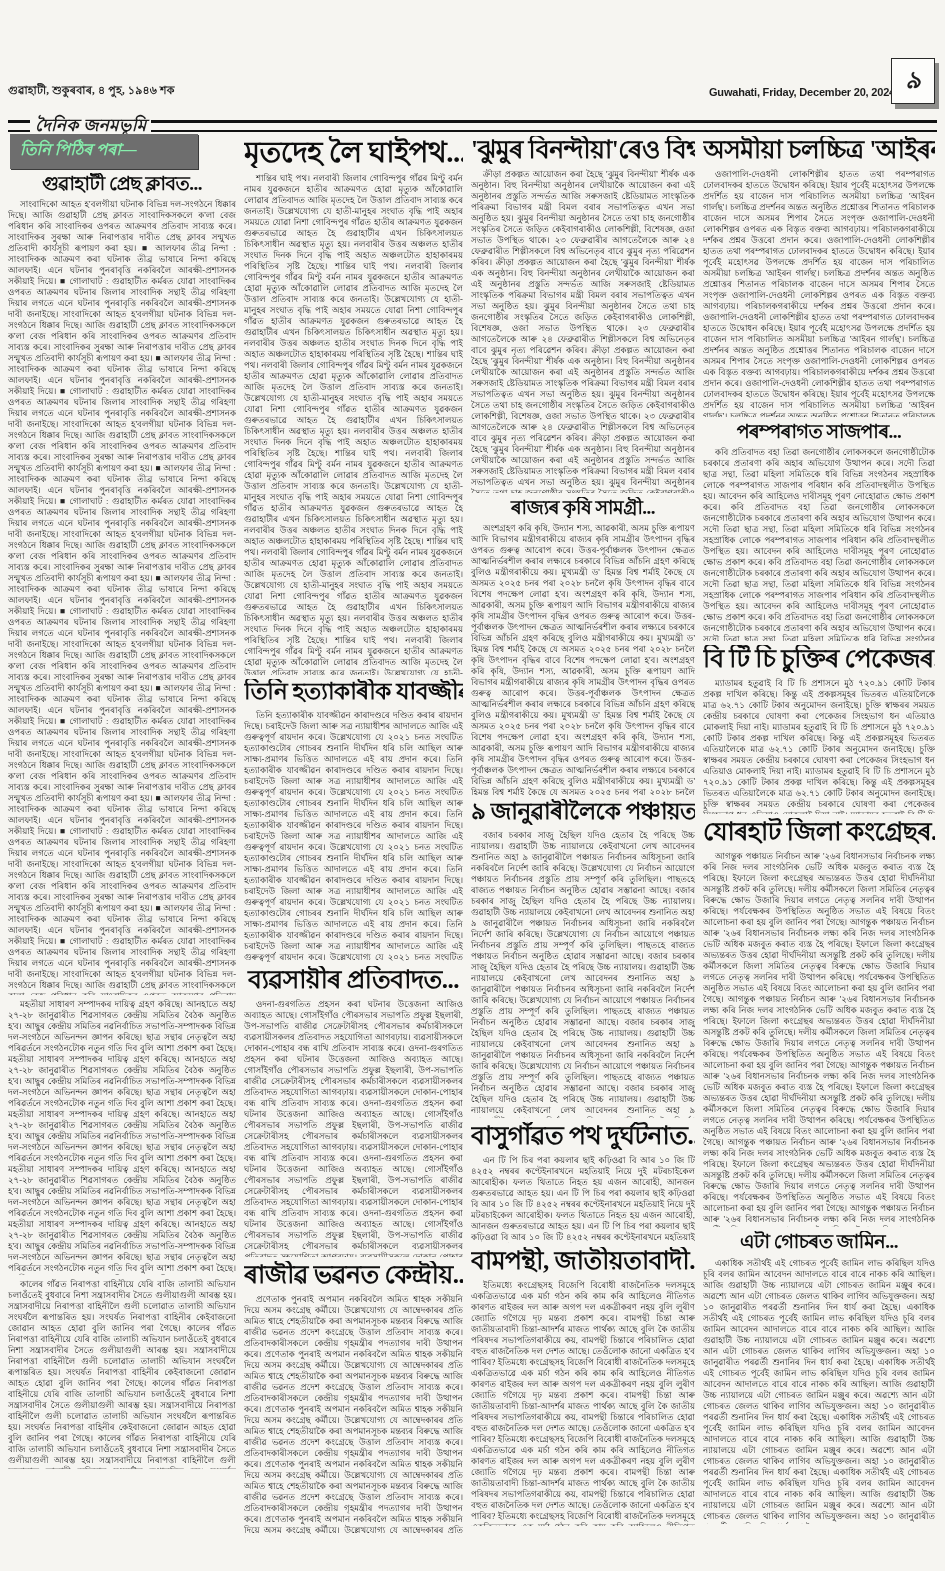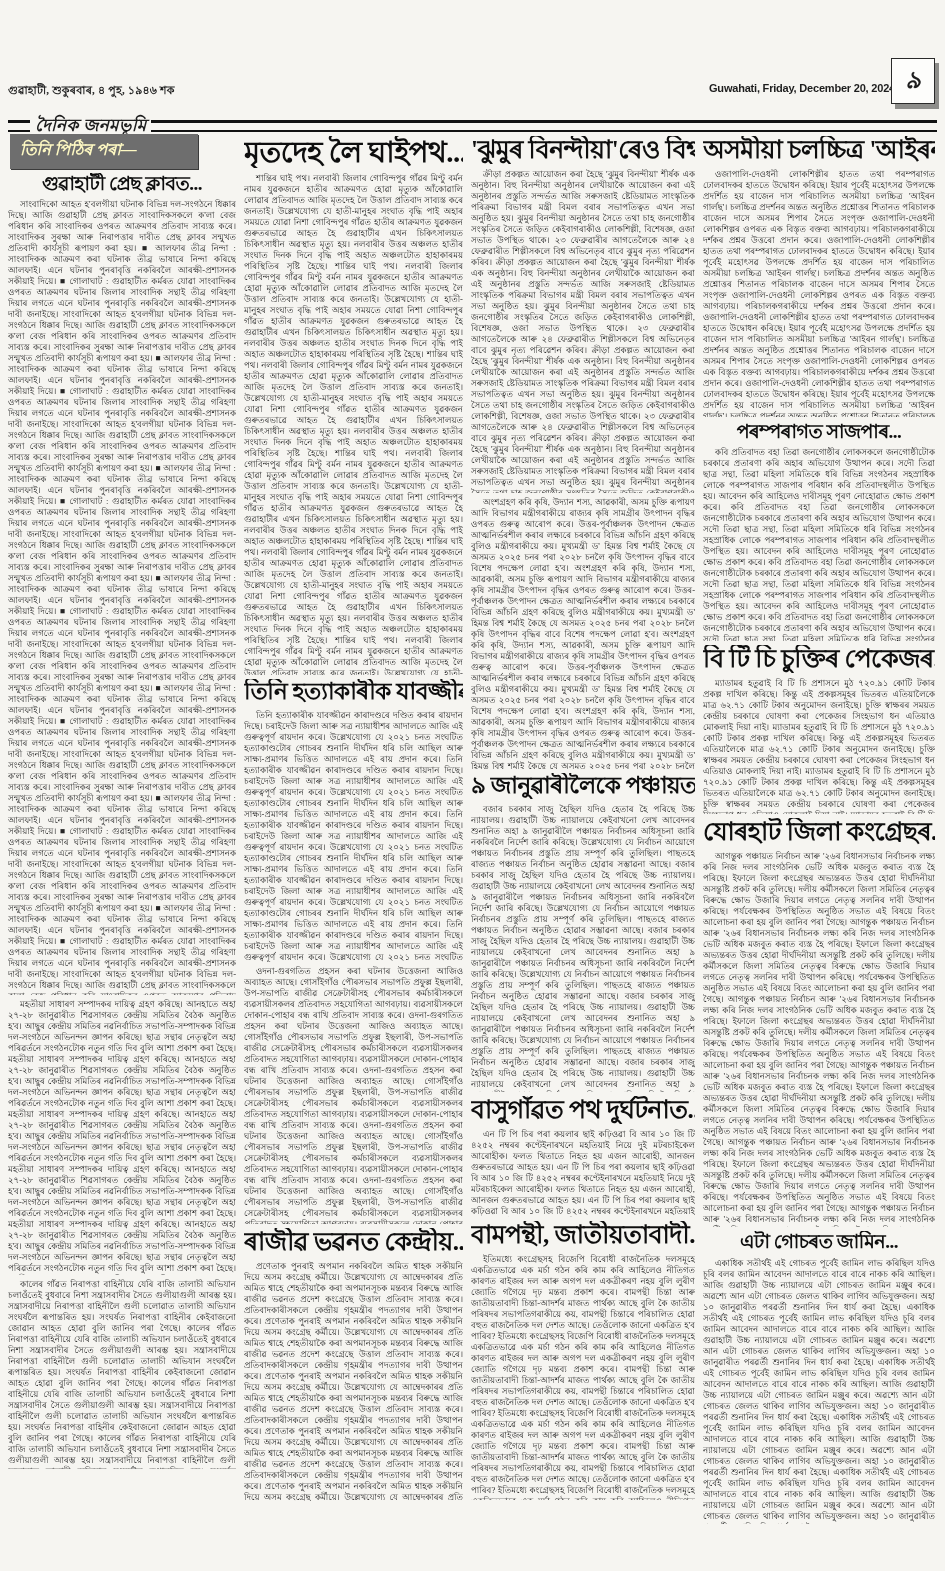--- a/index.html
+++ b/index.html
@@ -8,21 +8,21 @@
     background:#f5f4f0;
     font-family:"Liberation Serif","DejaVu Serif",serif;
     color:#1d1d1d;
     overflow:hidden;
     position:relative;
   }
   .page{position:relative;width:945px;height:1571px;background:#f6f5f1;}
   
   .topbar{
     position:absolute;left:8px;right:8px;top:82px;
-    display:flex;justify-content:space-between;align-items:flex-start;
+    display:flex;justify-content:space-between;align-items:center;
   }
   .dateline-as{font-size:11px;font-weight:bold;letter-spacing:.2px;}
   .dateline-en{
     font-family:"Liberation Sans","DejaVu Sans",sans-serif;
     font-size:11px;font-weight:bold;margin-right:42px;letter-spacing:-.2px;
   }
   .pagenum-box{
     position:absolute;right:10px;top:58px;
     width:42px;height:44px;background:#fdfdfb;
     border:1.5px solid #2a2a2a;
@@ -39,21 +39,21 @@
   .dbl-rule.long{flex:1;}
   .masthead{font-size:17px;font-weight:bold;font-style:italic;white-space:nowrap;letter-spacing:.3px;}
   
   .cols{
     position:absolute;left:8px;top:132px;width:929px;height:1433px;
     display:grid;grid-template-columns:228px 219px 224px 232px;
     column-gap:8px;
   }
   .band{overflow:hidden;}
   .kicker{
-    background:#6e6e6e;color:#fef9c3;
+    background:#6e6e6e;color:#86efac;
     font-style:italic;font-weight:bold;font-size:16px;
     padding:3px 12px 5px 10px;margin:2px 38px 4px 2px;
     box-shadow:1px 1px 0 #3a3a3a;
   }
   .hl{
     text-align:center;font-weight:bold;line-height:1.12;
     margin:4px 0 5px 0;letter-spacing:-.5px;color:#0e0e0e;
     white-space:nowrap;overflow:hidden;
   }
   .s30{font-size:29px;}
@@ -104,34 +104,36 @@
     <div class="band">
       <div>
         <div class="hl s30">মৃতদেহ লৈ ঘাইপথ...</div>
         <p class="body" style="height:502px">শান্তিৰ ঘাই পথ। নলবাৰী জিলাৰ গোবিন্দপুৰ গাঁৱৰ মিণ্টু বৰ্মন নামৰ যুৱকজনে হাতীৰ আক্ৰমণত হোৱা মৃত্যুক আঁকোৱালি লোৱাৰ প্ৰতিবাদত আজি মৃতদেহ লৈ উত্তাল প্ৰতিবাদ সাব্যস্ত কৰে জনতাই। উল্লেখযোগ্য যে হাতী-মানুহৰ সংঘাত বৃদ্ধি পাই অহাৰ সময়তে যোৱা নিশা গোবিন্দপুৰ গাঁৱত হাতীৰ আক্ৰমণত যুৱকজন গুৰুতৰভাৱে আহত হৈ গুৱাহাটীৰ এখন চিকিৎসালয়ত চিকিৎসাধীন অৱস্থাত মৃত্যু হয়। নলবাৰীৰ উত্তৰ অঞ্চলত হাতীৰ সংঘাত দিনক দিনে বৃদ্ধি পাই অহাত অঞ্চলটোত হাহাকাৰময় পৰিস্থিতিৰ সৃষ্টি হৈছে। শান্তিৰ ঘাই পথ। নলবাৰী জিলাৰ গোবিন্দপুৰ গাঁৱৰ মিণ্টু বৰ্মন নামৰ যুৱকজনে হাতীৰ আক্ৰমণত হোৱা মৃত্যুক আঁকোৱালি লোৱাৰ প্ৰতিবাদত আজি মৃতদেহ লৈ উত্তাল প্ৰতিবাদ সাব্যস্ত কৰে জনতাই। উল্লেখযোগ্য যে হাতী-মানুহৰ সংঘাত বৃদ্ধি পাই অহাৰ সময়তে যোৱা নিশা গোবিন্দপুৰ গাঁৱত হাতীৰ আক্ৰমণত যুৱকজন গুৰুতৰভাৱে আহত হৈ গুৱাহাটীৰ এখন চিকিৎসালয়ত চিকিৎসাধীন অৱস্থাত মৃত্যু হয়। নলবাৰীৰ উত্তৰ অঞ্চলত হাতীৰ সংঘাত দিনক দিনে বৃদ্ধি পাই অহাত অঞ্চলটোত হাহাকাৰময় পৰিস্থিতিৰ সৃষ্টি হৈছে। শান্তিৰ ঘাই পথ। নলবাৰী জিলাৰ গোবিন্দপুৰ গাঁৱৰ মিণ্টু বৰ্মন নামৰ যুৱকজনে হাতীৰ আক্ৰমণত হোৱা মৃত্যুক আঁকোৱালি লোৱাৰ প্ৰতিবাদত আজি মৃতদেহ লৈ উত্তাল প্ৰতিবাদ সাব্যস্ত কৰে জনতাই। উল্লেখযোগ্য যে হাতী-মানুহৰ সংঘাত বৃদ্ধি পাই অহাৰ সময়তে যোৱা নিশা গোবিন্দপুৰ গাঁৱত হাতীৰ আক্ৰমণত যুৱকজন গুৰুতৰভাৱে আহত হৈ গুৱাহাটীৰ এখন চিকিৎসালয়ত চিকিৎসাধীন অৱস্থাত মৃত্যু হয়। নলবাৰীৰ উত্তৰ অঞ্চলত হাতীৰ সংঘাত দিনক দিনে বৃদ্ধি পাই অহাত অঞ্চলটোত হাহাকাৰময় পৰিস্থিতিৰ সৃষ্টি হৈছে। শান্তিৰ ঘাই পথ। নলবাৰী জিলাৰ গোবিন্দপুৰ গাঁৱৰ মিণ্টু বৰ্মন নামৰ যুৱকজনে হাতীৰ আক্ৰমণত হোৱা মৃত্যুক আঁকোৱালি লোৱাৰ প্ৰতিবাদত আজি মৃতদেহ লৈ উত্তাল প্ৰতিবাদ সাব্যস্ত কৰে জনতাই। উল্লেখযোগ্য যে হাতী-মানুহৰ সংঘাত বৃদ্ধি পাই অহাৰ সময়তে যোৱা নিশা গোবিন্দপুৰ গাঁৱত হাতীৰ আক্ৰমণত যুৱকজন গুৰুতৰভাৱে আহত হৈ গুৱাহাটীৰ এখন চিকিৎসালয়ত চিকিৎসাধীন অৱস্থাত মৃত্যু হয়। নলবাৰীৰ উত্তৰ অঞ্চলত হাতীৰ সংঘাত দিনক দিনে বৃদ্ধি পাই অহাত অঞ্চলটোত হাহাকাৰময় পৰিস্থিতিৰ সৃষ্টি হৈছে। শান্তিৰ ঘাই পথ। নলবাৰী জিলাৰ গোবিন্দপুৰ গাঁৱৰ মিণ্টু বৰ্মন নামৰ যুৱকজনে হাতীৰ আক্ৰমণত হোৱা মৃত্যুক আঁকোৱালি লোৱাৰ প্ৰতিবাদত আজি মৃতদেহ লৈ উত্তাল প্ৰতিবাদ সাব্যস্ত কৰে জনতাই। উল্লেখযোগ্য যে হাতী-মানুহৰ সংঘাত বৃদ্ধি পাই অহাৰ সময়তে যোৱা নিশা গোবিন্দপুৰ গাঁৱত হাতীৰ আক্ৰমণত যুৱকজন গুৰুতৰভাৱে আহত হৈ গুৱাহাটীৰ এখন চিকিৎসালয়ত চিকিৎসাধীন অৱস্থাত মৃত্যু হয়। নলবাৰীৰ উত্তৰ অঞ্চলত হাতীৰ সংঘাত দিনক দিনে বৃদ্ধি পাই অহাত অঞ্চলটোত হাহাকাৰময় পৰিস্থিতিৰ সৃষ্টি হৈছে। শান্তিৰ ঘাই পথ। নলবাৰী জিলাৰ গোবিন্দপুৰ গাঁৱৰ মিণ্টু বৰ্মন নামৰ যুৱকজনে হাতীৰ আক্ৰমণত হোৱা মৃত্যুক আঁকোৱালি লোৱাৰ প্ৰতিবাদত আজি মৃতদেহ লৈ উত্তাল প্ৰতিবাদ সাব্যস্ত কৰে জনতাই। উল্লেখযোগ্য যে হাতী-মানুহৰ সংঘাত বৃদ্ধি পাই অহাৰ সময়তে যোৱা নিশা গোবিন্দপুৰ গাঁৱত হাতীৰ আক্ৰমণত যুৱকজন গুৰুতৰভাৱে আহত হৈ গুৱাহাটীৰ এখন চিকিৎসালয়ত চিকিৎসাধীন অৱস্থাত মৃত্যু হয়। নলবাৰীৰ উত্তৰ অঞ্চলত হাতীৰ সংঘাত দিনক দিনে বৃদ্ধি পাই অহাত অঞ্চলটোত হাহাকাৰময় পৰিস্থিতিৰ সৃষ্টি হৈছে। শান্তিৰ ঘাই পথ। নলবাৰী জিলাৰ গোবিন্দপুৰ গাঁৱৰ মিণ্টু বৰ্মন নামৰ যুৱকজনে হাতীৰ আক্ৰমণত হোৱা মৃত্যুক আঁকোৱালি লোৱাৰ প্ৰতিবাদত আজি মৃতদেহ লৈ উত্তাল প্ৰতিবাদ সাব্যস্ত কৰে জনতাই। উল্লেখযোগ্য যে হাতী-মানুহৰ সংঘাত বৃদ্ধি পাই অহাৰ সময়তে যোৱা নিশা গোবিন্দপুৰ গাঁৱত হাতীৰ আক্ৰমণত যুৱকজন গুৰুতৰভাৱে আহত হৈ গুৱাহাটীৰ এখন চিকিৎসালয়ত চিকিৎসাধীন অৱস্থাত মৃত্যু হয়। নলবাৰীৰ উত্তৰ অঞ্চলত হাতীৰ সংঘাত দিনক দিনে বৃদ্ধি পাই অহাত অঞ্চলটোত হাহাকাৰময় পৰিস্থিতিৰ সৃষ্টি হৈছে। শান্তিৰ ঘাই পথ। নলবাৰী জিলাৰ গোবিন্দপুৰ গাঁৱৰ মিণ্টু বৰ্মন নামৰ যুৱকজনে হাতীৰ আক্ৰমণত হোৱা মৃত্যুক আঁকোৱালি লোৱাৰ প্ৰতিবাদত আজি মৃতদেহ লৈ উত্তাল প্ৰতিবাদ সাব্যস্ত কৰে জনতাই। উল্লেখযোগ্য যে হাতী-মানুহৰ সংঘাত বৃদ্ধি পাই অহাৰ সময়তে যোৱা নিশা গোবিন্দপুৰ গাঁৱত হাতীৰ আক্ৰমণত যুৱকজন গুৰুতৰভাৱে আহত হৈ গুৱাহাটীৰ এখন চিকিৎসালয়ত চিকিৎসাধীন অৱস্থাত মৃত্যু হয়। নলবাৰীৰ উত্তৰ অঞ্চলত হাতীৰ সংঘাত দিনক দিনে বৃদ্ধি পাই অহাত অঞ্চলটোত হাহাকাৰময় পৰিস্থিতিৰ সৃষ্টি হৈছে।</p>
       </div>
       <div>
         <div class="hl s24">তিনি হত্যাকাৰীক যাবজ্জীৱন...</div>
         <p class="body" style="height:252px">তিনি হত্যাকাৰীক যাবজ্জীৱন কাৰাদণ্ডৰে দণ্ডিত কৰাৰ ৰায়দান দিছে। চৰাইদেউ জিলা আৰু সত্ৰ ন্যায়াধীশৰ আদালতে আজি এই গুৰুত্বপূৰ্ণ ৰায়দান কৰে। উল্লেখযোগ্য যে ২০২১ চনত সংঘটিত হত্যাকাণ্ডটোৰ গোচৰৰ শুনানি দীৰ্ঘদিন ধৰি চলি আছিল আৰু সাক্ষ্য-প্ৰমাণৰ ভিত্তিত আদালতে এই ৰায় প্ৰদান কৰে। তিনি হত্যাকাৰীক যাবজ্জীৱন কাৰাদণ্ডৰে দণ্ডিত কৰাৰ ৰায়দান দিছে। চৰাইদেউ জিলা আৰু সত্ৰ ন্যায়াধীশৰ আদালতে আজি এই গুৰুত্বপূৰ্ণ ৰায়দান কৰে। উল্লেখযোগ্য যে ২০২১ চনত সংঘটিত হত্যাকাণ্ডটোৰ গোচৰৰ শুনানি দীৰ্ঘদিন ধৰি চলি আছিল আৰু সাক্ষ্য-প্ৰমাণৰ ভিত্তিত আদালতে এই ৰায় প্ৰদান কৰে। তিনি হত্যাকাৰীক যাবজ্জীৱন কাৰাদণ্ডৰে দণ্ডিত কৰাৰ ৰায়দান দিছে। চৰাইদেউ জিলা আৰু সত্ৰ ন্যায়াধীশৰ আদালতে আজি এই গুৰুত্বপূৰ্ণ ৰায়দান কৰে। উল্লেখযোগ্য যে ২০২১ চনত সংঘটিত হত্যাকাণ্ডটোৰ গোচৰৰ শুনানি দীৰ্ঘদিন ধৰি চলি আছিল আৰু সাক্ষ্য-প্ৰমাণৰ ভিত্তিত আদালতে এই ৰায় প্ৰদান কৰে। তিনি হত্যাকাৰীক যাবজ্জীৱন কাৰাদণ্ডৰে দণ্ডিত কৰাৰ ৰায়দান দিছে। চৰাইদেউ জিলা আৰু সত্ৰ ন্যায়াধীশৰ আদালতে আজি এই গুৰুত্বপূৰ্ণ ৰায়দান কৰে। উল্লেখযোগ্য যে ২০২১ চনত সংঘটিত হত্যাকাণ্ডটোৰ গোচৰৰ শুনানি দীৰ্ঘদিন ধৰি চলি আছিল আৰু সাক্ষ্য-প্ৰমাণৰ ভিত্তিত আদালতে এই ৰায় প্ৰদান কৰে। তিনি হত্যাকাৰীক যাবজ্জীৱন কাৰাদণ্ডৰে দণ্ডিত কৰাৰ ৰায়দান দিছে। চৰাইদেউ জিলা আৰু সত্ৰ ন্যায়াধীশৰ আদালতে আজি এই গুৰুত্বপূৰ্ণ ৰায়দান কৰে। উল্লেখযোগ্য যে ২০২১ চনত সংঘটিত হত্যাকাণ্ডটোৰ গোচৰৰ শুনানি দীৰ্ঘদিন ধৰি চলি আছিল আৰু সাক্ষ্য-প্ৰমাণৰ ভিত্তিত আদালতে এই ৰায় প্ৰদান কৰে। তিনি হত্যাকাৰীক যাবজ্জীৱন কাৰাদণ্ডৰে দণ্ডিত কৰাৰ ৰায়দান দিছে। চৰাইদেউ জিলা আৰু সত্ৰ ন্যায়াধীশৰ আদালতে আজি এই গুৰুত্বপূৰ্ণ ৰায়দান কৰে। উল্লেখযোগ্য যে ২০২১ চনত সংঘটিত হত্যাকাণ্ডটোৰ গোচৰৰ শুনানি দীৰ্ঘদিন ধৰি চলি আছিল আৰু সাক্ষ্য-প্ৰমাণৰ ভিত্তিত আদালতে এই ৰায় প্ৰদান কৰে।</p>
       </div>
       <div>
+        <div class="hl s26">ব্যৱসায়ীৰ প্ৰতিবাদত...</div>
         <p class="body" style="height:258px">ওদনা-গুৰগতিত প্ৰহসন কৰা ঘটনাৰ উত্তেজনা আজিও অব্যাহত আছে। গোসাঁইগাঁও পৌৰসভাৰ সভাপতি প্ৰফুল্ল ইছলাৰী, উপ-সভাপতি ৰাজীৱ সেক্ৰেটাৰীসহ পৌৰসভাৰ কৰ্মচাৰীসকলে ব্যৱসায়ীসকলৰ প্ৰতিবাদত সহযোগিতা আগবঢ়ায়। ব্যৱসায়ীসকলে দোকান-পোহাৰ বন্ধ ৰাখি প্ৰতিবাদ সাব্যস্ত কৰে। ওদনা-গুৰগতিত প্ৰহসন কৰা ঘটনাৰ উত্তেজনা আজিও অব্যাহত আছে। গোসাঁইগাঁও পৌৰসভাৰ সভাপতি প্ৰফুল্ল ইছলাৰী, উপ-সভাপতি ৰাজীৱ সেক্ৰেটাৰীসহ পৌৰসভাৰ কৰ্মচাৰীসকলে ব্যৱসায়ীসকলৰ প্ৰতিবাদত সহযোগিতা আগবঢ়ায়। ব্যৱসায়ীসকলে দোকান-পোহাৰ বন্ধ ৰাখি প্ৰতিবাদ সাব্যস্ত কৰে। ওদনা-গুৰগতিত প্ৰহসন কৰা ঘটনাৰ উত্তেজনা আজিও অব্যাহত আছে। গোসাঁইগাঁও পৌৰসভাৰ সভাপতি প্ৰফুল্ল ইছলাৰী, উপ-সভাপতি ৰাজীৱ সেক্ৰেটাৰীসহ পৌৰসভাৰ কৰ্মচাৰীসকলে ব্যৱসায়ীসকলৰ প্ৰতিবাদত সহযোগিতা আগবঢ়ায়। ব্যৱসায়ীসকলে দোকান-পোহাৰ বন্ধ ৰাখি প্ৰতিবাদ সাব্যস্ত কৰে। ওদনা-গুৰগতিত প্ৰহসন কৰা ঘটনাৰ উত্তেজনা আজিও অব্যাহত আছে। গোসাঁইগাঁও পৌৰসভাৰ সভাপতি প্ৰফুল্ল ইছলাৰী, উপ-সভাপতি ৰাজীৱ সেক্ৰেটাৰীসহ পৌৰসভাৰ কৰ্মচাৰীসকলে ব্যৱসায়ীসকলৰ প্ৰতিবাদত সহযোগিতা আগবঢ়ায়। ব্যৱসায়ীসকলে দোকান-পোহাৰ বন্ধ ৰাখি প্ৰতিবাদ সাব্যস্ত কৰে। ওদনা-গুৰগতিত প্ৰহসন কৰা ঘটনাৰ উত্তেজনা আজিও অব্যাহত আছে। গোসাঁইগাঁও পৌৰসভাৰ সভাপতি প্ৰফুল্ল ইছলাৰী, উপ-সভাপতি ৰাজীৱ সেক্ৰেটাৰীসহ পৌৰসভাৰ কৰ্মচাৰীসকলে ব্যৱসায়ীসকলৰ প্ৰতিবাদত সহযোগিতা আগবঢ়ায়। ব্যৱসায়ীসকলে দোকান-পোহাৰ বন্ধ ৰাখি প্ৰতিবাদ সাব্যস্ত কৰে। ওদনা-গুৰগতিত প্ৰহসন কৰা ঘটনাৰ উত্তেজনা আজিও অব্যাহত আছে। গোসাঁইগাঁও পৌৰসভাৰ সভাপতি প্ৰফুল্ল ইছলাৰী, উপ-সভাপতি ৰাজীৱ সেক্ৰেটাৰীসহ পৌৰসভাৰ কৰ্মচাৰীসকলে ব্যৱসায়ীসকলৰ প্ৰতিবাদত সহযোগিতা আগবঢ়ায়। ব্যৱসায়ীসকলে দোকান-পোহাৰ বন্ধ ৰাখি প্ৰতিবাদ সাব্যস্ত কৰে।</p>
       </div>
       <div>
         <div class="hl s26">ৰাজীৱ ভৱনত কেন্দ্ৰীয়...</div>
         <p class="body" style="height:240px">প্ৰণেতাক পুনৰাই অপমান নকৰিবলৈ অমিত শ্বাহক সকীয়নি দিয়ে অসম কংগ্ৰেছ কৰ্মীয়ে। উল্লেখযোগ্য যে আম্বেদকাৰৰ প্ৰতি অমিত শ্বাহে শেহতীয়াকৈ কৰা অপমানসূচক মন্তব্যৰ বিৰুদ্ধে আজি ৰাজীৱ ভৱনত প্ৰদেশ কংগ্ৰেছে উত্তাল প্ৰতিবাদ সাব্যস্ত কৰে। প্ৰতিবাদকাৰীসকলে কেন্দ্ৰীয় গৃহমন্ত্ৰীৰ পদত্যাগৰ দাবী উত্থাপন কৰে। প্ৰণেতাক পুনৰাই অপমান নকৰিবলৈ অমিত শ্বাহক সকীয়নি দিয়ে অসম কংগ্ৰেছ কৰ্মীয়ে। উল্লেখযোগ্য যে আম্বেদকাৰৰ প্ৰতি অমিত শ্বাহে শেহতীয়াকৈ কৰা অপমানসূচক মন্তব্যৰ বিৰুদ্ধে আজি ৰাজীৱ ভৱনত প্ৰদেশ কংগ্ৰেছে উত্তাল প্ৰতিবাদ সাব্যস্ত কৰে। প্ৰতিবাদকাৰীসকলে কেন্দ্ৰীয় গৃহমন্ত্ৰীৰ পদত্যাগৰ দাবী উত্থাপন কৰে। প্ৰণেতাক পুনৰাই অপমান নকৰিবলৈ অমিত শ্বাহক সকীয়নি দিয়ে অসম কংগ্ৰেছ কৰ্মীয়ে। উল্লেখযোগ্য যে আম্বেদকাৰৰ প্ৰতি অমিত শ্বাহে শেহতীয়াকৈ কৰা অপমানসূচক মন্তব্যৰ বিৰুদ্ধে আজি ৰাজীৱ ভৱনত প্ৰদেশ কংগ্ৰেছে উত্তাল প্ৰতিবাদ সাব্যস্ত কৰে। প্ৰতিবাদকাৰীসকলে কেন্দ্ৰীয় গৃহমন্ত্ৰীৰ পদত্যাগৰ দাবী উত্থাপন কৰে। প্ৰণেতাক পুনৰাই অপমান নকৰিবলৈ অমিত শ্বাহক সকীয়নি দিয়ে অসম কংগ্ৰেছ কৰ্মীয়ে। উল্লেখযোগ্য যে আম্বেদকাৰৰ প্ৰতি অমিত শ্বাহে শেহতীয়াকৈ কৰা অপমানসূচক মন্তব্যৰ বিৰুদ্ধে আজি ৰাজীৱ ভৱনত প্ৰদেশ কংগ্ৰেছে উত্তাল প্ৰতিবাদ সাব্যস্ত কৰে। প্ৰতিবাদকাৰীসকলে কেন্দ্ৰীয় গৃহমন্ত্ৰীৰ পদত্যাগৰ দাবী উত্থাপন কৰে। প্ৰণেতাক পুনৰাই অপমান নকৰিবলৈ অমিত শ্বাহক সকীয়নি দিয়ে অসম কংগ্ৰেছ কৰ্মীয়ে। উল্লেখযোগ্য যে আম্বেদকাৰৰ প্ৰতি অমিত শ্বাহে শেহতীয়াকৈ কৰা অপমানসূচক মন্তব্যৰ বিৰুদ্ধে আজি ৰাজীৱ ভৱনত প্ৰদেশ কংগ্ৰেছে উত্তাল প্ৰতিবাদ সাব্যস্ত কৰে। প্ৰতিবাদকাৰীসকলে কেন্দ্ৰীয় গৃহমন্ত্ৰীৰ পদত্যাগৰ দাবী উত্থাপন কৰে।</p>
       </div>
     </div>
 
     <div class="band">
       <div>
         <div class="hl s26">'ঝুমুৰ বিনন্দীয়া'ৰেও বিশ্ব...</div>
         <p class="body" style="height:324px">ক্ৰীড়া প্ৰকল্পত আয়োজন কৰা হৈছে 'ঝুমুৰ বিনন্দীয়া' শীৰ্ষক এক অনুষ্ঠান। বিহু বিনন্দীয়া অনুষ্ঠানৰ লেখীয়াকৈ আয়োজন কৰা এই অনুষ্ঠানৰ প্ৰস্তুতি সন্দৰ্ভত আজি সৰুসজাই ষ্টেডিয়ামত সাংস্কৃতিক পৰিক্ৰমা বিভাগৰ মন্ত্ৰী বিমল বৰাৰ সভাপতিত্বত এখন সভা অনুষ্ঠিত হয়। ঝুমুৰ বিনন্দীয়া অনুষ্ঠানৰ সৈতে তথা চাহ জনগোষ্ঠীৰ সংস্কৃতিৰ সৈতে জড়িত কেইবাগৰাকীও লোকশিল্পী, বিশেষজ্ঞ, ওজা সভাত উপস্থিত থাকে। ২৩ ফেব্ৰুৱাৰীৰ আগতেলৈকে আৰু ২৪ ফেব্ৰুৱাৰীত শিল্পীসকলে বিশ্ব অভিনেতৃৰ বাবে ঝুমুৰ নৃত্য পৰিৱেশন কৰিব। ক্ৰীড়া প্ৰকল্পত আয়োজন কৰা হৈছে 'ঝুমুৰ বিনন্দীয়া' শীৰ্ষক এক অনুষ্ঠান। বিহু বিনন্দীয়া অনুষ্ঠানৰ লেখীয়াকৈ আয়োজন কৰা এই অনুষ্ঠানৰ প্ৰস্তুতি সন্দৰ্ভত আজি সৰুসজাই ষ্টেডিয়ামত সাংস্কৃতিক পৰিক্ৰমা বিভাগৰ মন্ত্ৰী বিমল বৰাৰ সভাপতিত্বত এখন সভা অনুষ্ঠিত হয়। ঝুমুৰ বিনন্দীয়া অনুষ্ঠানৰ সৈতে তথা চাহ জনগোষ্ঠীৰ সংস্কৃতিৰ সৈতে জড়িত কেইবাগৰাকীও লোকশিল্পী, বিশেষজ্ঞ, ওজা সভাত উপস্থিত থাকে। ২৩ ফেব্ৰুৱাৰীৰ আগতেলৈকে আৰু ২৪ ফেব্ৰুৱাৰীত শিল্পীসকলে বিশ্ব অভিনেতৃৰ বাবে ঝুমুৰ নৃত্য পৰিৱেশন কৰিব। ক্ৰীড়া প্ৰকল্পত আয়োজন কৰা হৈছে 'ঝুমুৰ বিনন্দীয়া' শীৰ্ষক এক অনুষ্ঠান। বিহু বিনন্দীয়া অনুষ্ঠানৰ লেখীয়াকৈ আয়োজন কৰা এই অনুষ্ঠানৰ প্ৰস্তুতি সন্দৰ্ভত আজি সৰুসজাই ষ্টেডিয়ামত সাংস্কৃতিক পৰিক্ৰমা বিভাগৰ মন্ত্ৰী বিমল বৰাৰ সভাপতিত্বত এখন সভা অনুষ্ঠিত হয়। ঝুমুৰ বিনন্দীয়া অনুষ্ঠানৰ সৈতে তথা চাহ জনগোষ্ঠীৰ সংস্কৃতিৰ সৈতে জড়িত কেইবাগৰাকীও লোকশিল্পী, বিশেষজ্ঞ, ওজা সভাত উপস্থিত থাকে। ২৩ ফেব্ৰুৱাৰীৰ আগতেলৈকে আৰু ২৪ ফেব্ৰুৱাৰীত শিল্পীসকলে বিশ্ব অভিনেতৃৰ বাবে ঝুমুৰ নৃত্য পৰিৱেশন কৰিব। ক্ৰীড়া প্ৰকল্পত আয়োজন কৰা হৈছে 'ঝুমুৰ বিনন্দীয়া' শীৰ্ষক এক অনুষ্ঠান। বিহু বিনন্দীয়া অনুষ্ঠানৰ লেখীয়াকৈ আয়োজন কৰা এই অনুষ্ঠানৰ প্ৰস্তুতি সন্দৰ্ভত আজি সৰুসজাই ষ্টেডিয়ামত সাংস্কৃতিক পৰিক্ৰমা বিভাগৰ মন্ত্ৰী বিমল বৰাৰ সভাপতিত্বত এখন সভা অনুষ্ঠিত হয়। ঝুমুৰ বিনন্দীয়া অনুষ্ঠানৰ সৈতে তথা চাহ জনগোষ্ঠীৰ সংস্কৃতিৰ সৈতে জড়িত কেইবাগৰাকীও লোকশিল্পী, বিশেষজ্ঞ, ওজা সভাত উপস্থিত থাকে। ২৩ ফেব্ৰুৱাৰীৰ আগতেলৈকে আৰু ২৪ ফেব্ৰুৱাৰীত শিল্পীসকলে বিশ্ব অভিনেতৃৰ বাবে ঝুমুৰ নৃত্য পৰিৱেশন কৰিব। ক্ৰীড়া প্ৰকল্পত আয়োজন কৰা হৈছে 'ঝুমুৰ বিনন্দীয়া' শীৰ্ষক এক অনুষ্ঠান। বিহু বিনন্দীয়া অনুষ্ঠানৰ লেখীয়াকৈ আয়োজন কৰা এই অনুষ্ঠানৰ প্ৰস্তুতি সন্দৰ্ভত আজি সৰুসজাই ষ্টেডিয়ামত সাংস্কৃতিক পৰিক্ৰমা বিভাগৰ মন্ত্ৰী বিমল বৰাৰ সভাপতিত্বত এখন সভা অনুষ্ঠিত হয়। ঝুমুৰ বিনন্দীয়া অনুষ্ঠানৰ সৈতে তথা চাহ জনগোষ্ঠীৰ সংস্কৃতিৰ সৈতে জড়িত কেইবাগৰাকীও লোকশিল্পী, বিশেষজ্ঞ, ওজা সভাত উপস্থিত থাকে। ২৩ ফেব্ৰুৱাৰীৰ আগতেলৈকে আৰু ২৪ ফেব্ৰুৱাৰীত শিল্পীসকলে বিশ্ব অভিনেতৃৰ বাবে ঝুমুৰ নৃত্য পৰিৱেশন কৰিব। ক্ৰীড়া প্ৰকল্পত আয়োজন কৰা হৈছে 'ঝুমুৰ বিনন্দীয়া' শীৰ্ষক এক অনুষ্ঠান। বিহু বিনন্দীয়া অনুষ্ঠানৰ লেখীয়াকৈ আয়োজন কৰা এই অনুষ্ঠানৰ প্ৰস্তুতি সন্দৰ্ভত আজি সৰুসজাই ষ্টেডিয়ামত সাংস্কৃতিক পৰিক্ৰমা বিভাগৰ মন্ত্ৰী বিমল বৰাৰ সভাপতিত্বত এখন সভা অনুষ্ঠিত হয়। ঝুমুৰ বিনন্দীয়া অনুষ্ঠানৰ সৈতে তথা চাহ জনগোষ্ঠীৰ সংস্কৃতিৰ সৈতে জড়িত কেইবাগৰাকীও লোকশিল্পী, বিশেষজ্ঞ, ওজা সভাত উপস্থিত থাকে। ২৩ ফেব্ৰুৱাৰীৰ আগতেলৈকে আৰু ২৪ ফেব্ৰুৱাৰীত শিল্পীসকলে বিশ্ব অভিনেতৃৰ বাবে ঝুমুৰ নৃত্য পৰিৱেশন কৰিব।</p>
       </div>
       <div>
+        <div class="hl s28">ৰাজ্যৰ কৃষি সামগ্ৰী...</div>
         <p class="body" style="height:272px">অংশগ্ৰহণ কৰি কৃষি, উদ্যান শস্য, আৱকাৰী, অসম চুক্তি ৰূপায়ণ আদি বিভাগৰ মন্ত্ৰীগৰাকীয়ে ৰাজ্যৰ কৃষি সামগ্ৰীৰ উৎপাদন বৃদ্ধিৰ ওপৰত গুৰুত্ব আৰোপ কৰে। উত্তৰ-পূৰ্বাঞ্চলক উৎপাদন ক্ষেত্ৰত আত্মনিৰ্ভৰশীল কৰাৰ লক্ষ্যৰে চৰকাৰে বিভিন্ন আঁচনি গ্ৰহণ কৰিছে বুলিও মন্ত্ৰীগৰাকীয়ে কয়। মুখ্যমন্ত্ৰী ড' হিমন্ত বিশ্ব শৰ্মাই কৈছে যে অসমত ২০২৫ চনৰ পৰা ২০২৮ চনলৈ কৃষি উৎপাদন বৃদ্ধিৰ বাবে বিশেষ পদক্ষেপ লোৱা হ'ব। অংশগ্ৰহণ কৰি কৃষি, উদ্যান শস্য, আৱকাৰী, অসম চুক্তি ৰূপায়ণ আদি বিভাগৰ মন্ত্ৰীগৰাকীয়ে ৰাজ্যৰ কৃষি সামগ্ৰীৰ উৎপাদন বৃদ্ধিৰ ওপৰত গুৰুত্ব আৰোপ কৰে। উত্তৰ-পূৰ্বাঞ্চলক উৎপাদন ক্ষেত্ৰত আত্মনিৰ্ভৰশীল কৰাৰ লক্ষ্যৰে চৰকাৰে বিভিন্ন আঁচনি গ্ৰহণ কৰিছে বুলিও মন্ত্ৰীগৰাকীয়ে কয়। মুখ্যমন্ত্ৰী ড' হিমন্ত বিশ্ব শৰ্মাই কৈছে যে অসমত ২০২৫ চনৰ পৰা ২০২৮ চনলৈ কৃষি উৎপাদন বৃদ্ধিৰ বাবে বিশেষ পদক্ষেপ লোৱা হ'ব। অংশগ্ৰহণ কৰি কৃষি, উদ্যান শস্য, আৱকাৰী, অসম চুক্তি ৰূপায়ণ আদি বিভাগৰ মন্ত্ৰীগৰাকীয়ে ৰাজ্যৰ কৃষি সামগ্ৰীৰ উৎপাদন বৃদ্ধিৰ ওপৰত গুৰুত্ব আৰোপ কৰে। উত্তৰ-পূৰ্বাঞ্চলক উৎপাদন ক্ষেত্ৰত আত্মনিৰ্ভৰশীল কৰাৰ লক্ষ্যৰে চৰকাৰে বিভিন্ন আঁচনি গ্ৰহণ কৰিছে বুলিও মন্ত্ৰীগৰাকীয়ে কয়। মুখ্যমন্ত্ৰী ড' হিমন্ত বিশ্ব শৰ্মাই কৈছে যে অসমত ২০২৫ চনৰ পৰা ২০২৮ চনলৈ কৃষি উৎপাদন বৃদ্ধিৰ বাবে বিশেষ পদক্ষেপ লোৱা হ'ব। অংশগ্ৰহণ কৰি কৃষি, উদ্যান শস্য, আৱকাৰী, অসম চুক্তি ৰূপায়ণ আদি বিভাগৰ মন্ত্ৰীগৰাকীয়ে ৰাজ্যৰ কৃষি সামগ্ৰীৰ উৎপাদন বৃদ্ধিৰ ওপৰত গুৰুত্ব আৰোপ কৰে। উত্তৰ-পূৰ্বাঞ্চলক উৎপাদন ক্ষেত্ৰত আত্মনিৰ্ভৰশীল কৰাৰ লক্ষ্যৰে চৰকাৰে বিভিন্ন আঁচনি গ্ৰহণ কৰিছে বুলিও মন্ত্ৰীগৰাকীয়ে কয়। মুখ্যমন্ত্ৰী ড' হিমন্ত বিশ্ব শৰ্মাই কৈছে যে অসমত ২০২৫ চনৰ পৰা ২০২৮ চনলৈ কৃষি উৎপাদন বৃদ্ধিৰ বাবে বিশেষ পদক্ষেপ লোৱা হ'ব। অংশগ্ৰহণ কৰি কৃষি, উদ্যান শস্য, আৱকাৰী, অসম চুক্তি ৰূপায়ণ আদি বিভাগৰ মন্ত্ৰীগৰাকীয়ে ৰাজ্যৰ কৃষি সামগ্ৰীৰ উৎপাদন বৃদ্ধিৰ ওপৰত গুৰুত্ব আৰোপ কৰে। উত্তৰ-পূৰ্বাঞ্চলক উৎপাদন ক্ষেত্ৰত আত্মনিৰ্ভৰশীল কৰাৰ লক্ষ্যৰে চৰকাৰে বিভিন্ন আঁচনি গ্ৰহণ কৰিছে বুলিও মন্ত্ৰীগৰাকীয়ে কয়। মুখ্যমন্ত্ৰী ড' হিমন্ত বিশ্ব শৰ্মাই কৈছে যে অসমত ২০২৫ চনৰ পৰা ২০২৮ চনলৈ কৃষি উৎপাদন বৃদ্ধিৰ বাবে বিশেষ পদক্ষেপ লোৱা হ'ব।</p>
       </div>
       <div>
         <div class="hl s24">৯ জানুৱাৰীলৈকে পঞ্চায়ত...</div>
         <p class="body" style="height:288px">বজাৰ চৰকাৰ সাজু হৈছিল যদিও হেতাৰ হৈ পৰিছে উচ্চ ন্যায়ালয়। গুৱাহাটী উচ্চ ন্যায়ালয়ে কেইবাখনো লেখ আবেদনৰ শুনানিত অহা ৯ জানুৱাৰীলৈ পঞ্চায়ত নিৰ্বাচনৰ অধিসূচনা জাৰি নকৰিবলৈ নিৰ্দেশ জাৰি কৰিছে। উল্লেখযোগ্য যে নিৰ্বাচন আয়োগে পঞ্চায়ত নিৰ্বাচনৰ প্ৰস্তুতি প্ৰায় সম্পূৰ্ণ কৰি তুলিছিল। পাছতহে ৰাজ্যত পঞ্চায়ত নিৰ্বাচন অনুষ্ঠিত হোৱাৰ সম্ভাৱনা আছে। বজাৰ চৰকাৰ সাজু হৈছিল যদিও হেতাৰ হৈ পৰিছে উচ্চ ন্যায়ালয়। গুৱাহাটী উচ্চ ন্যায়ালয়ে কেইবাখনো লেখ আবেদনৰ শুনানিত অহা ৯ জানুৱাৰীলৈ পঞ্চায়ত নিৰ্বাচনৰ অধিসূচনা জাৰি নকৰিবলৈ নিৰ্দেশ জাৰি কৰিছে। উল্লেখযোগ্য যে নিৰ্বাচন আয়োগে পঞ্চায়ত নিৰ্বাচনৰ প্ৰস্তুতি প্ৰায় সম্পূৰ্ণ কৰি তুলিছিল। পাছতহে ৰাজ্যত পঞ্চায়ত নিৰ্বাচন অনুষ্ঠিত হোৱাৰ সম্ভাৱনা আছে। বজাৰ চৰকাৰ সাজু হৈছিল যদিও হেতাৰ হৈ পৰিছে উচ্চ ন্যায়ালয়। গুৱাহাটী উচ্চ ন্যায়ালয়ে কেইবাখনো লেখ আবেদনৰ শুনানিত অহা ৯ জানুৱাৰীলৈ পঞ্চায়ত নিৰ্বাচনৰ অধিসূচনা জাৰি নকৰিবলৈ নিৰ্দেশ জাৰি কৰিছে। উল্লেখযোগ্য যে নিৰ্বাচন আয়োগে পঞ্চায়ত নিৰ্বাচনৰ প্ৰস্তুতি প্ৰায় সম্পূৰ্ণ কৰি তুলিছিল। পাছতহে ৰাজ্যত পঞ্চায়ত নিৰ্বাচন অনুষ্ঠিত হোৱাৰ সম্ভাৱনা আছে। বজাৰ চৰকাৰ সাজু হৈছিল যদিও হেতাৰ হৈ পৰিছে উচ্চ ন্যায়ালয়। গুৱাহাটী উচ্চ ন্যায়ালয়ে কেইবাখনো লেখ আবেদনৰ শুনানিত অহা ৯ জানুৱাৰীলৈ পঞ্চায়ত নিৰ্বাচনৰ অধিসূচনা জাৰি নকৰিবলৈ নিৰ্দেশ জাৰি কৰিছে। উল্লেখযোগ্য যে নিৰ্বাচন আয়োগে পঞ্চায়ত নিৰ্বাচনৰ প্ৰস্তুতি প্ৰায় সম্পূৰ্ণ কৰি তুলিছিল। পাছতহে ৰাজ্যত পঞ্চায়ত নিৰ্বাচন অনুষ্ঠিত হোৱাৰ সম্ভাৱনা আছে। বজাৰ চৰকাৰ সাজু হৈছিল যদিও হেতাৰ হৈ পৰিছে উচ্চ ন্যায়ালয়। গুৱাহাটী উচ্চ ন্যায়ালয়ে কেইবাখনো লেখ আবেদনৰ শুনানিত অহা ৯ জানুৱাৰীলৈ পঞ্চায়ত নিৰ্বাচনৰ অধিসূচনা জাৰি নকৰিবলৈ নিৰ্দেশ জাৰি কৰিছে। উল্লেখযোগ্য যে নিৰ্বাচন আয়োগে পঞ্চায়ত নিৰ্বাচনৰ প্ৰস্তুতি প্ৰায় সম্পূৰ্ণ কৰি তুলিছিল। পাছতহে ৰাজ্যত পঞ্চায়ত নিৰ্বাচন অনুষ্ঠিত হোৱাৰ সম্ভাৱনা আছে। বজাৰ চৰকাৰ সাজু হৈছিল যদিও হেতাৰ হৈ পৰিছে উচ্চ ন্যায়ালয়। গুৱাহাটী উচ্চ ন্যায়ালয়ে কেইবাখনো লেখ আবেদনৰ শুনানিত অহা ৯ জানুৱাৰীলৈ পঞ্চায়ত নিৰ্বাচনৰ অধিসূচনা জাৰি নকৰিবলৈ নিৰ্দেশ জাৰি কৰিছে। উল্লেখযোগ্য যে নিৰ্বাচন আয়োগে পঞ্চায়ত নিৰ্বাচনৰ প্ৰস্তুতি প্ৰায় সম্পূৰ্ণ কৰি তুলিছিল। পাছতহে ৰাজ্যত পঞ্চায়ত নিৰ্বাচন অনুষ্ঠিত হোৱাৰ সম্ভাৱনা আছে।</p>
       </div>
       <div>
         <div class="hl s26">বাসুগাঁৱত পথ দুৰ্ঘটনাত...</div>
         <p class="body" style="height:88px">এন টি পি চিৰ পৰা কয়লাৰ ছাই কঢ়িওৱা বি আৰ ১০ জি টি ৪২৫২ নম্বৰৰ কণ্টেইনাৰখনে মহতিয়াই নিয়ে দুই মটৰচাইকেল আৰোহীক। ফলত থিতাতে নিহত হয় এজন আৰোহী, আনজন গুৰুতৰভাৱে আহত হয়। এন টি পি চিৰ পৰা কয়লাৰ ছাই কঢ়িওৱা বি আৰ ১০ জি টি ৪২৫২ নম্বৰৰ কণ্টেইনাৰখনে মহতিয়াই নিয়ে দুই মটৰচাইকেল আৰোহীক। ফলত থিতাতে নিহত হয় এজন আৰোহী, আনজন গুৰুতৰভাৱে আহত হয়। এন টি পি চিৰ পৰা কয়লাৰ ছাই কঢ়িওৱা বি আৰ ১০ জি টি ৪২৫২ নম্বৰৰ কণ্টেইনাৰখনে মহতিয়াই নিয়ে দুই মটৰচাইকেল আৰোহীক। ফলত থিতাতে নিহত হয় এজন আৰোহী, আনজন গুৰুতৰভাৱে আহত হয়।</p>
       </div>

